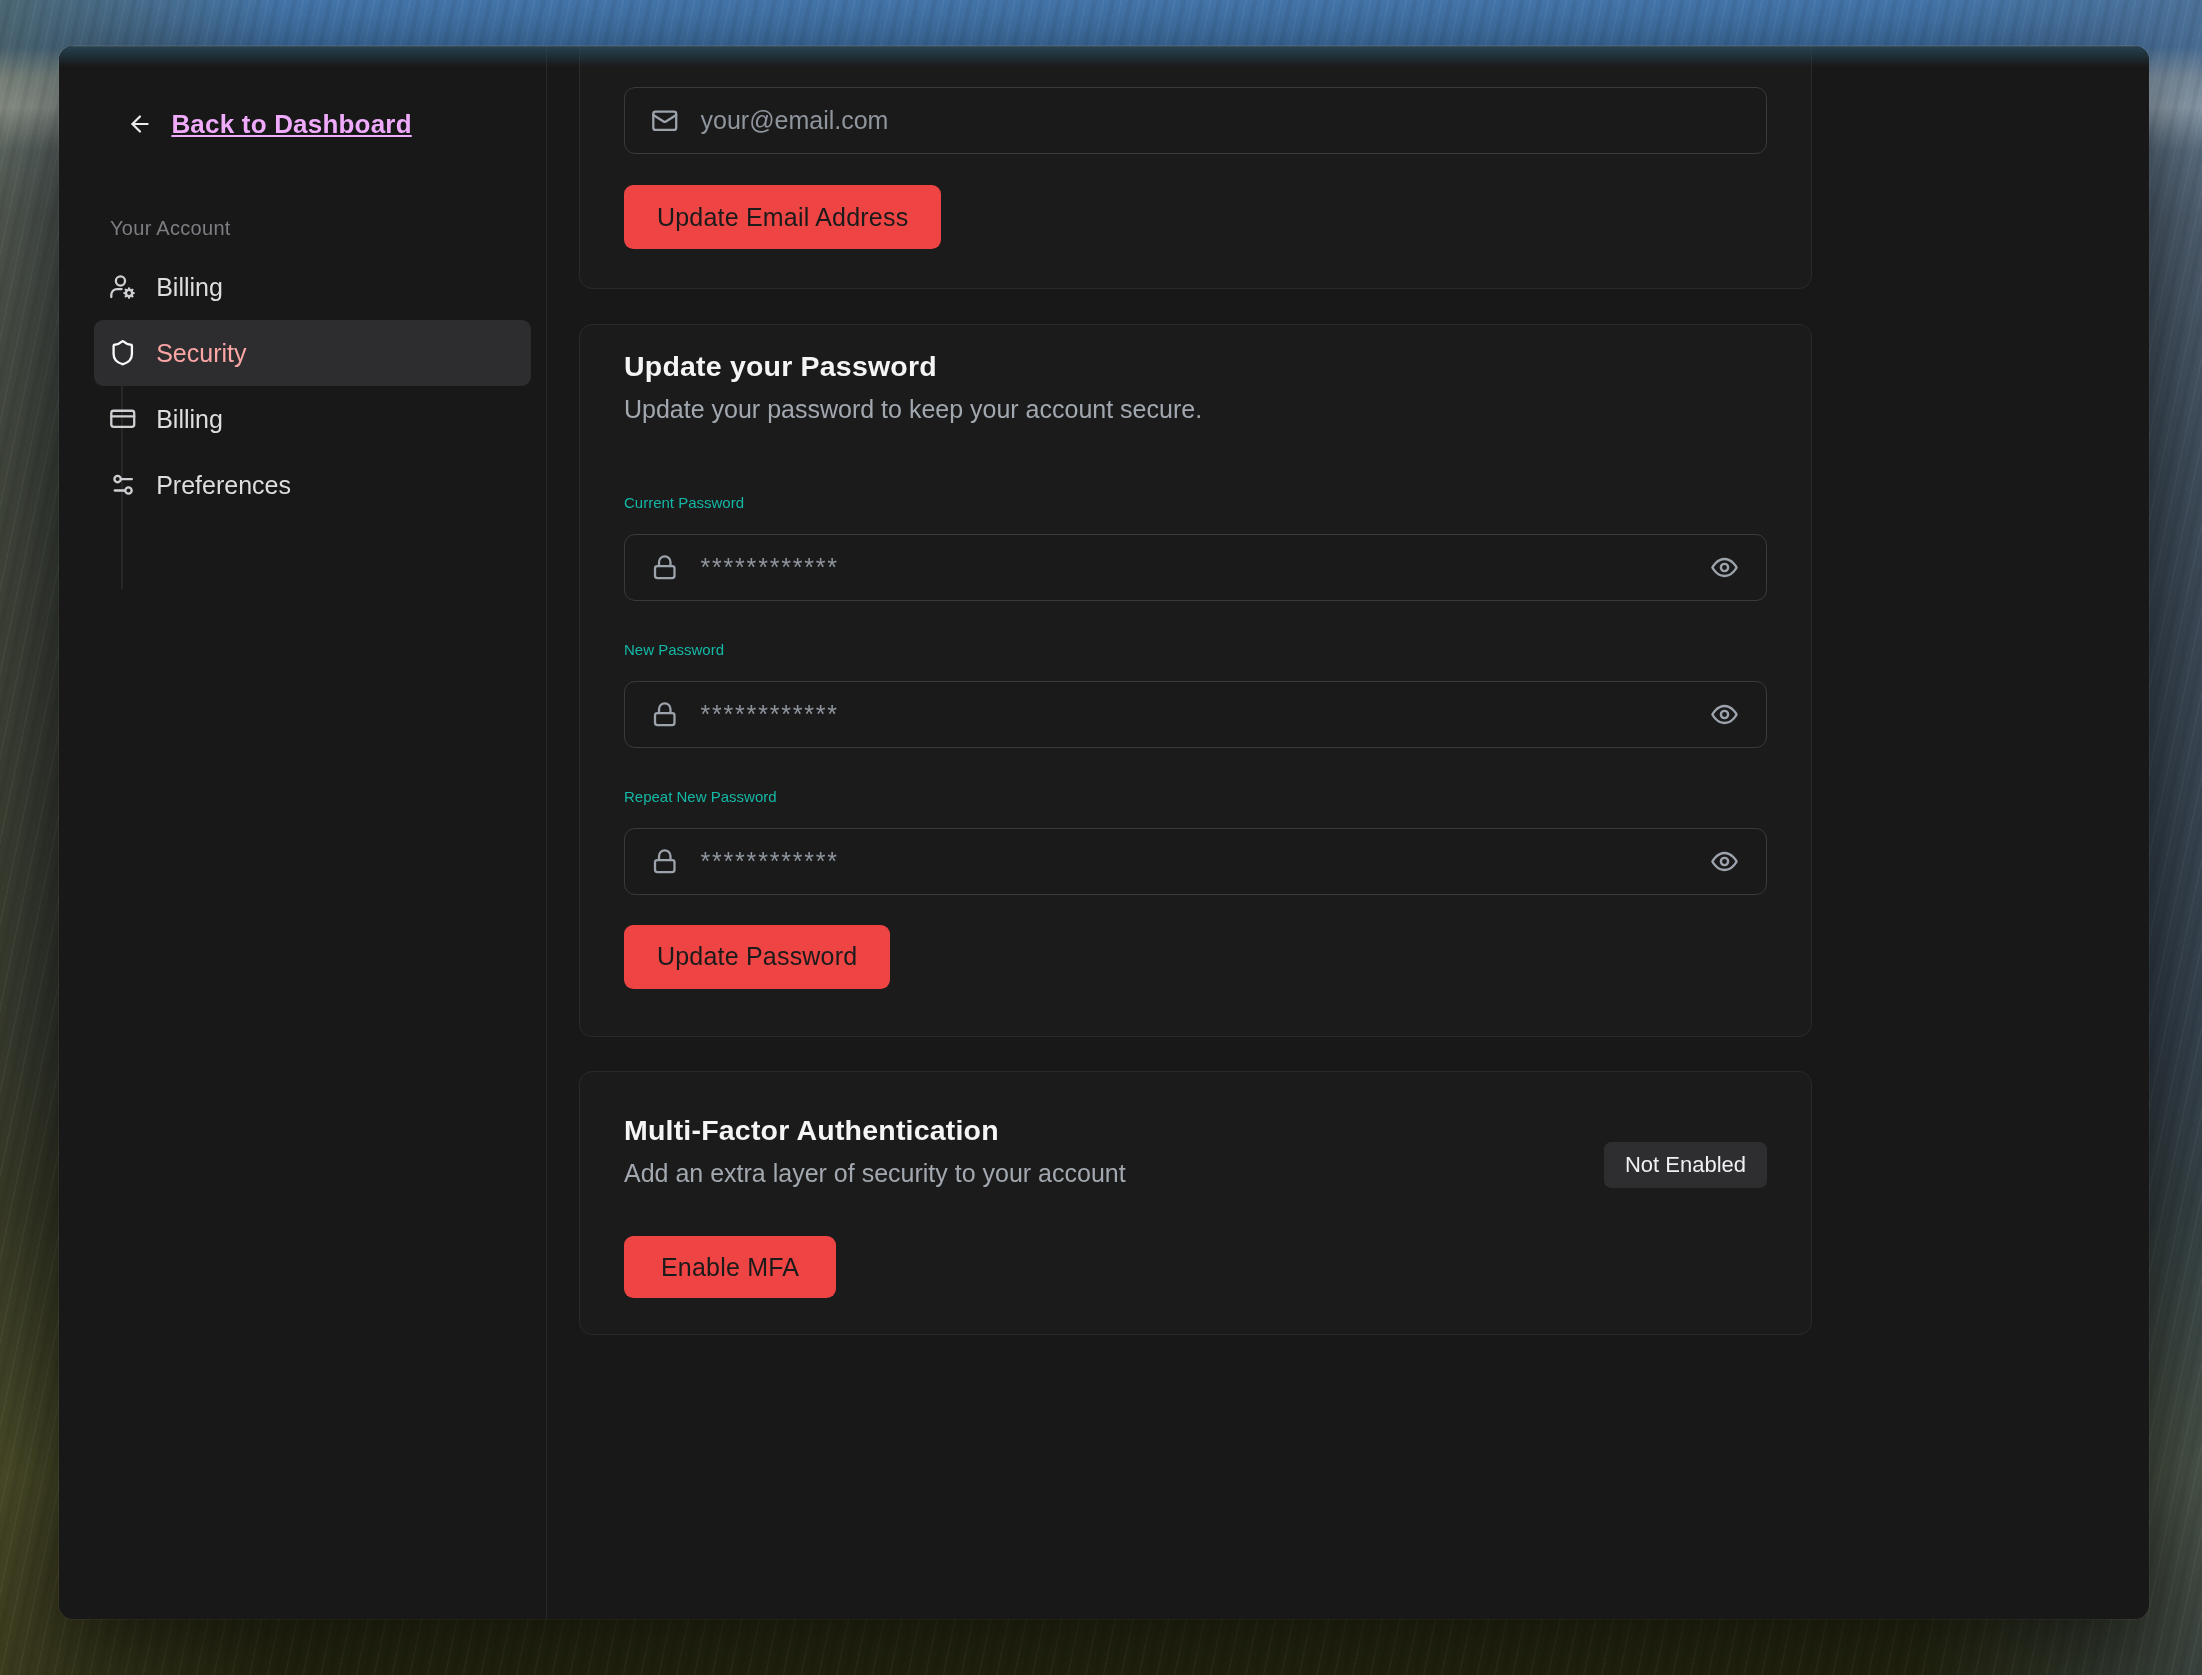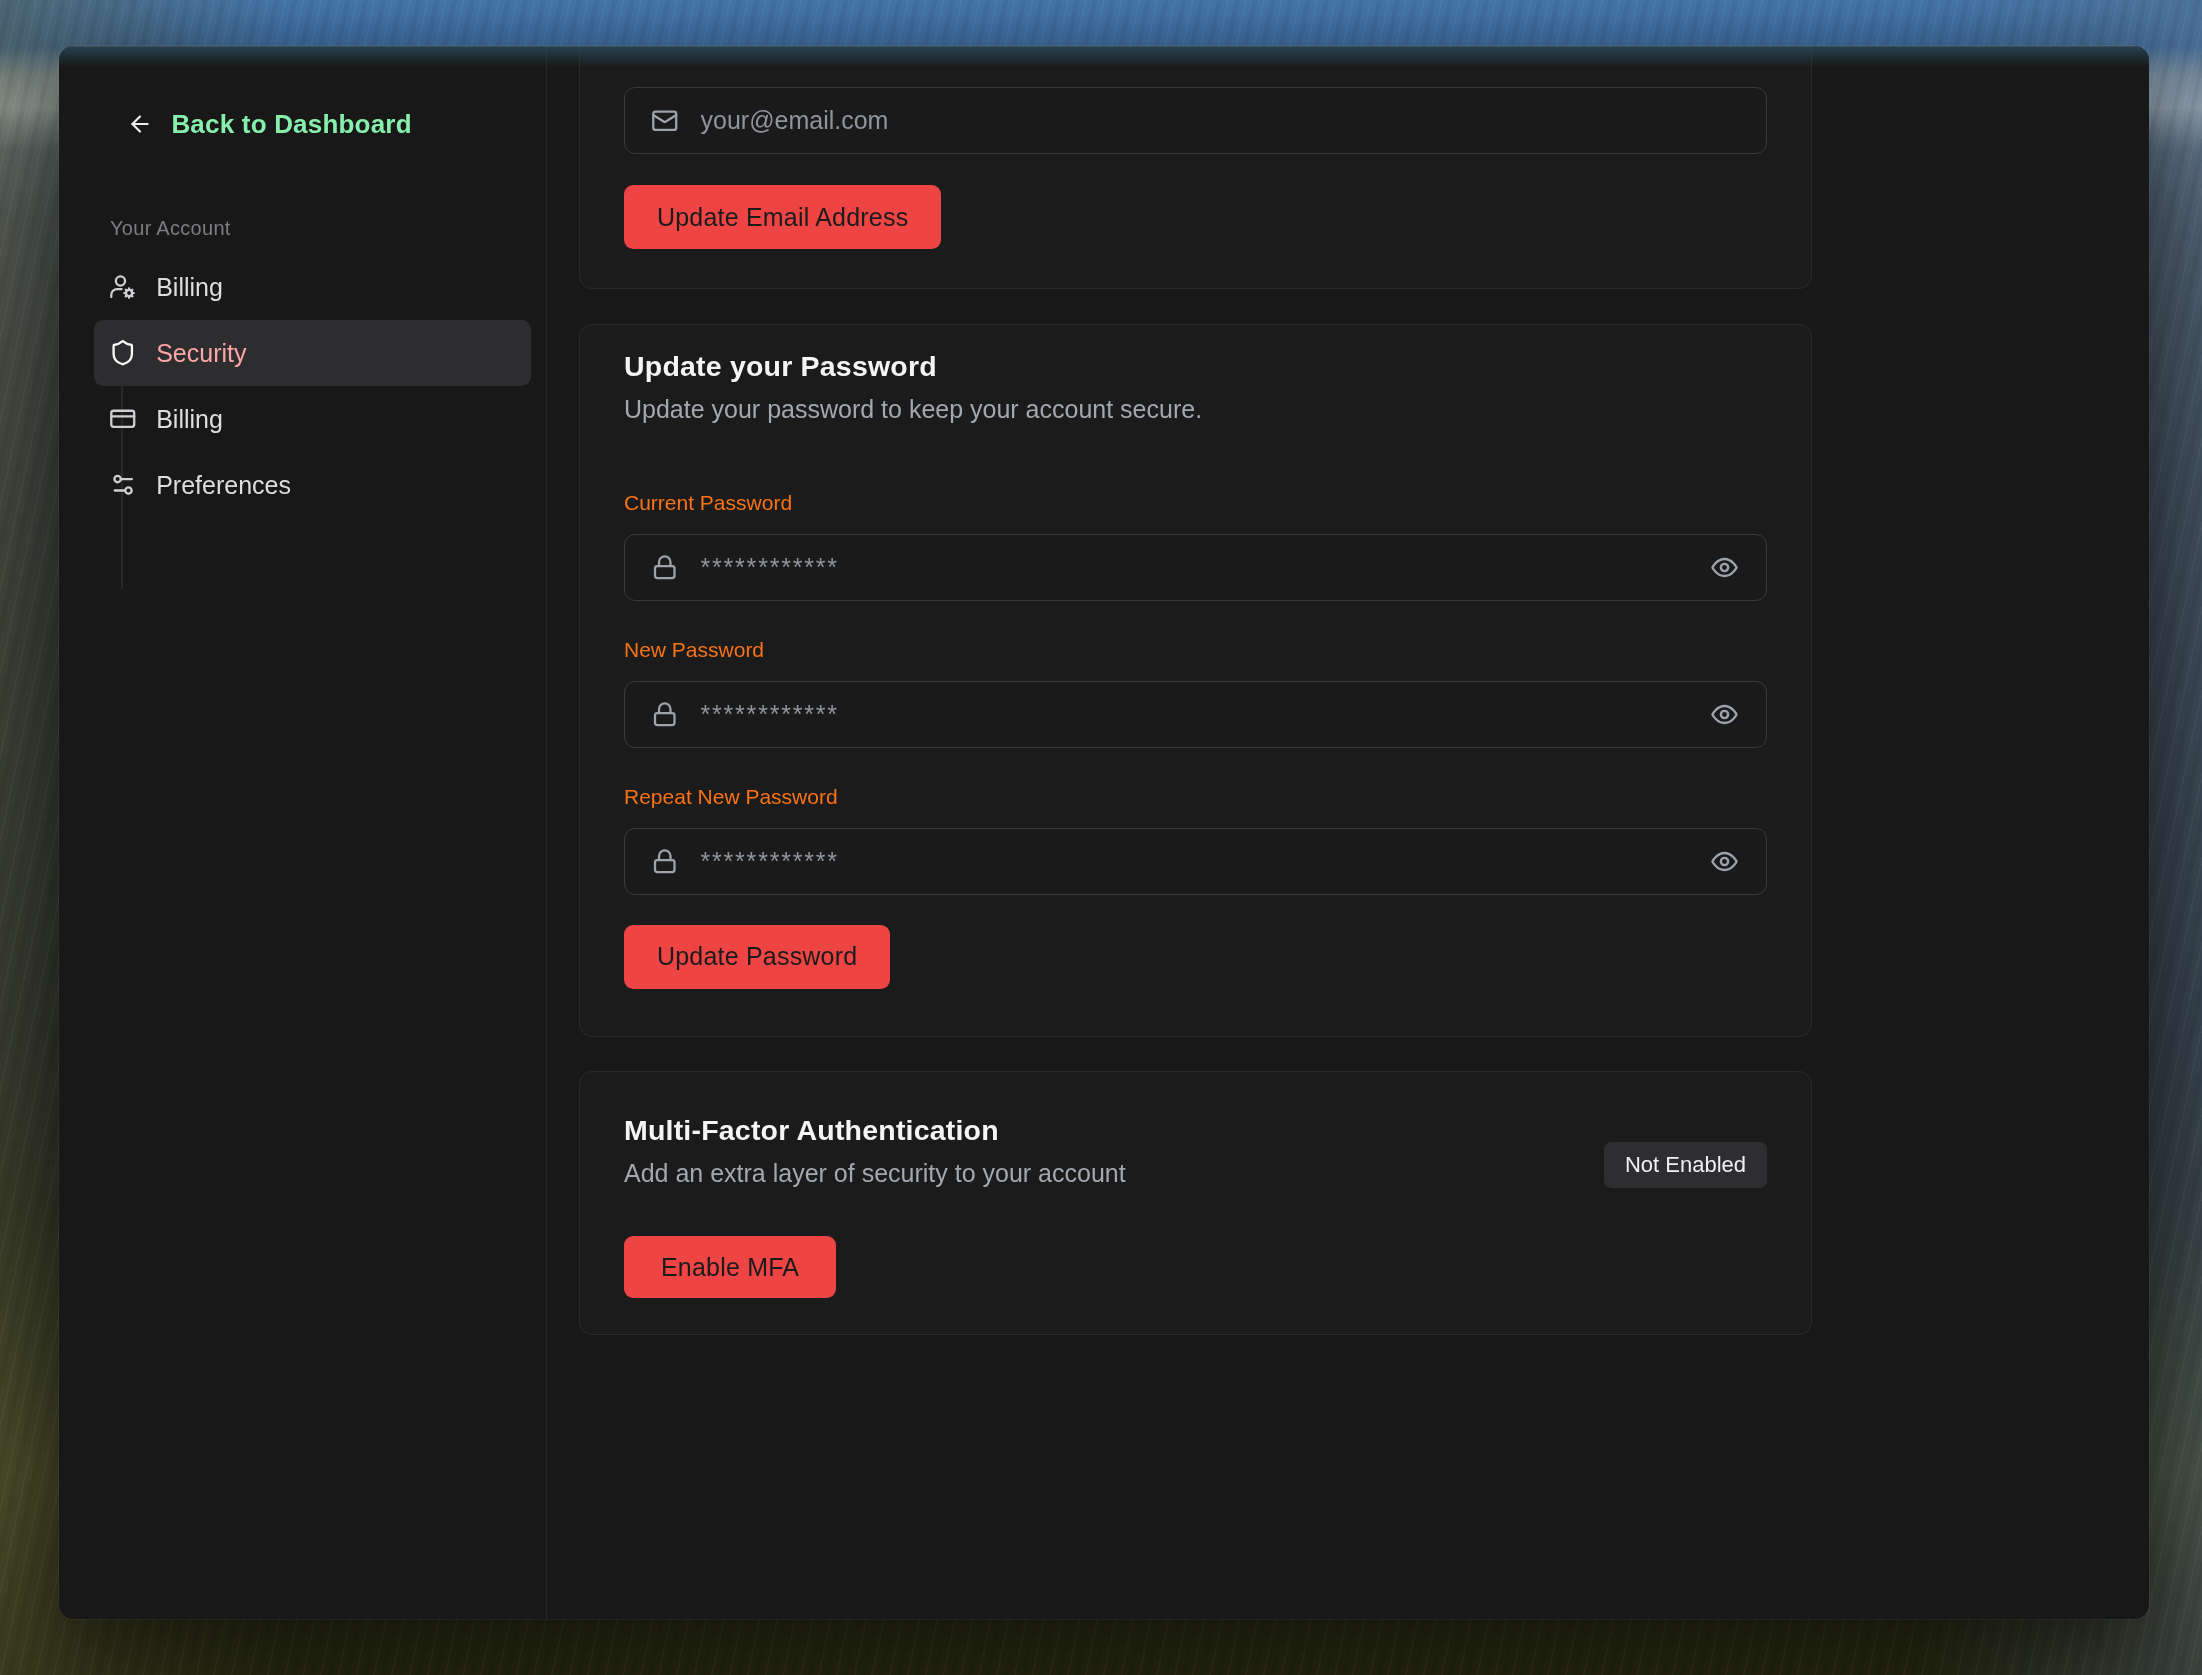--- a/index.html
+++ b/index.html
@@ -52,21 +52,21 @@
   .sidebar {
     position: relative; width: 488px; flex: none;
     border-right: 0.9px solid #27272a;
     background: #181818;
   }
   .back-row {
     position: absolute; left: 68px; top: 55px; height: 46px;
     display: flex; align-items: center; gap: 18.4px; cursor: pointer;
   }
   .back-row .icon { width: 26px; height: 26px; color: #ededee; }
-  .back-label { font-size: 26px; font-weight: 700; color: #86efac; letter-spacing: 0.2px; }
+  .back-label { font-size: 26px; font-weight: 700; color: #f0abfc; letter-spacing: 0.2px; text-decoration: underline; }
   .section-label {
     position: absolute; left: 51px; top: 171px;
     font-size: 20px; color: #7d7d83; letter-spacing: 0.3px;
   }
   .rail {
     position: absolute; left: 62px; top: 275px; height: 268px; width: 1.8px;
     background: rgba(255,255,255,.07);
   }
   .nav { position: absolute; left: 35px; top: 208px; width: 437px; }
   .nav-item {
@@ -85,21 +85,21 @@
     position: absolute; left: 32px; width: 1233px;
     background: #1b1b1c; border: 0.9px solid #2a2a2c; border-radius: 13px;
   }
   .email-card { top: -22px; height: 265px; padding: 62px 44px 0; }
   .password-card { top: 278px; height: 713px; padding: 23px 44px 0; }
   .mfa-card { top: 1025px; height: 264px; padding: 40px 44px 0; }
 
   .card h2 { font-size: 28.5px; line-height: 37px; font-weight: 700; color: #f5f5f6; letter-spacing: 0.2px; }
   .subtitle { margin-top: 8.3px; font-size: 25px; line-height: 33px; color: #a2a8af; }
 
-  .field-label { display: block; margin: 35px 0 17.4px; font-size: 21px; line-height: 27.5px; color: #f97316; }
+  .field-label { display: block; margin: 35px 0 17.4px; font-size: 15px; line-height: 27.5px; color: #14b8a6; }
   .field-label.first { margin-top: 63px; }
 
   .input-box {
     height: 67px; width: 100%;
     display: flex; align-items: center; gap: 22px; padding: 0 22px 0 26px;
     background: #1a1a1b; border: 0.9px solid #3a3a3e; border-radius: 11px;
   }
   .input-box .icon { width: 27.5px; height: 27.5px; color: #9ca3ab; flex: none; }
   .text-input {
     flex: 1; min-width: 0; background: transparent; border: none; outline: none;

